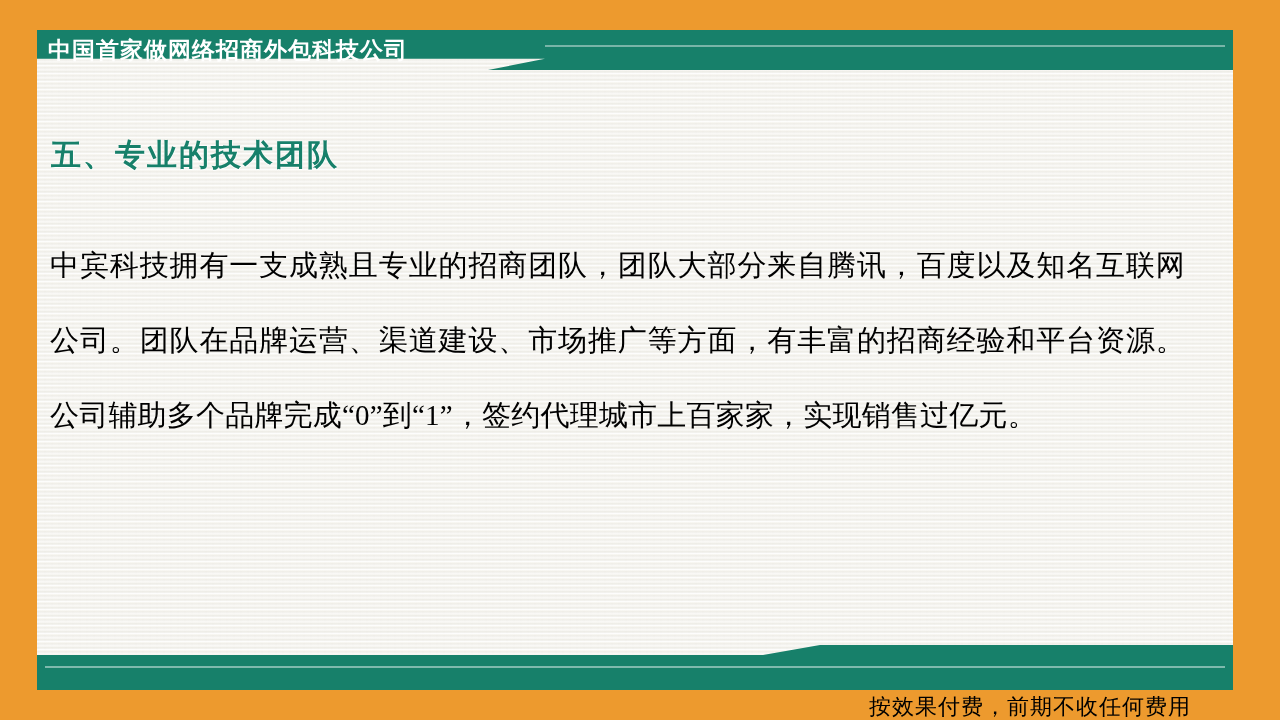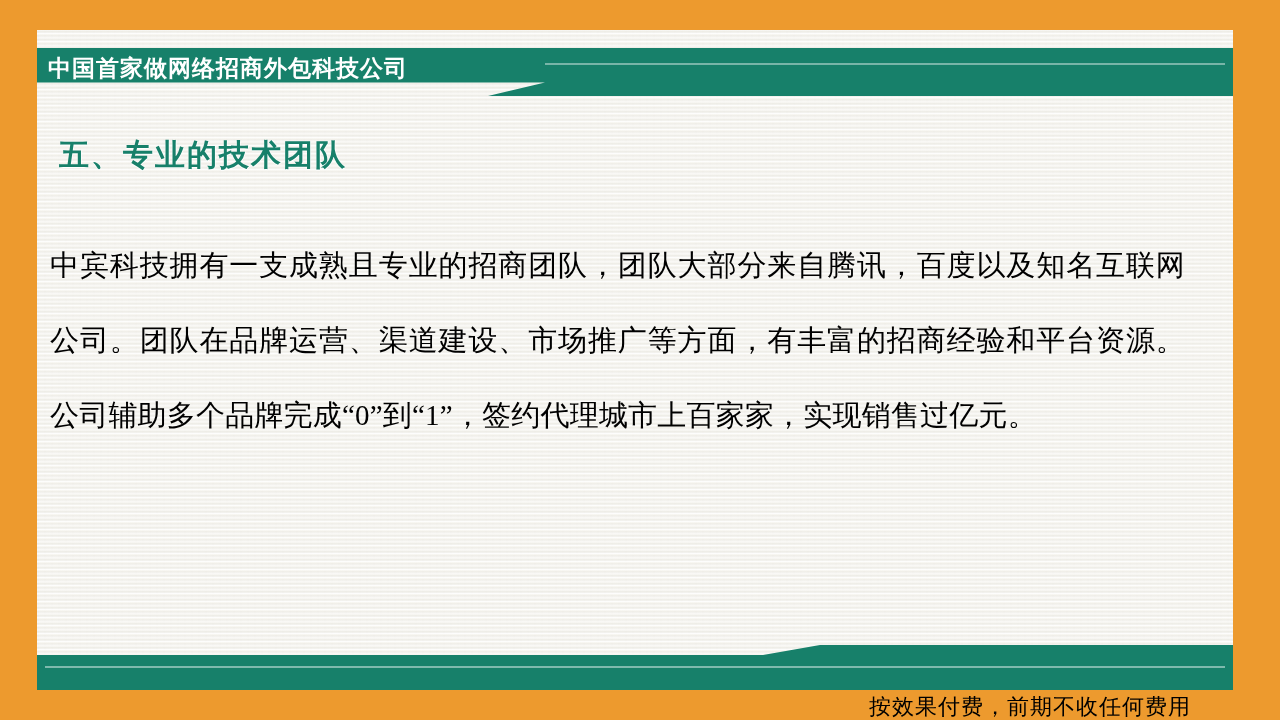--- a/index.html
+++ b/index.html
@@ -47,22 +47,21 @@
         rgba(255,255,255,0.02) 7px
       );
   }
 
   
   #header-bar {
     position: absolute;
     left: 37px;
     top: 30px;
     width: 1196px;
-    height: 48px;
-    margin-top: 18px;
+    height: 40px;
   }
   #header-green {
     position: absolute;
     inset: 0;
     background: #17806A;
     -webkit-clip-path: polygon(0 0, 100% 0, 100% 100%, 100% 100%, 451px 100%, 508px 72%, 0 72%);
     clip-path: polygon(0 0, 100% 0, 100% 100%, 100% 100%, 451px 100%, 508px 72%, 0 72%);
   }
   #header-hairline {
     position: absolute;
@@ -81,21 +80,21 @@
     font-weight: bold;
     letter-spacing: 1px;
     line-height: 34px;
     white-space: nowrap;
     font-family: "DejaVu Sans", "Liberation Sans", sans-serif;
   }
 
   
   #section-heading {
     position: absolute;
-    left: 59px;
+    left: 51px;
     top: 134px;
     font-size: 30px;
     font-weight: bold;
     color: #17806A;
     letter-spacing: 2px;
     line-height: 42px;
     white-space: nowrap;
     text-shadow: 0 1px 0 rgba(255,255,255,0.95), 1px 0 0 rgba(255,255,255,0.6);
     font-family: "DejaVu Sans", "Liberation Sans", sans-serif;
   }

